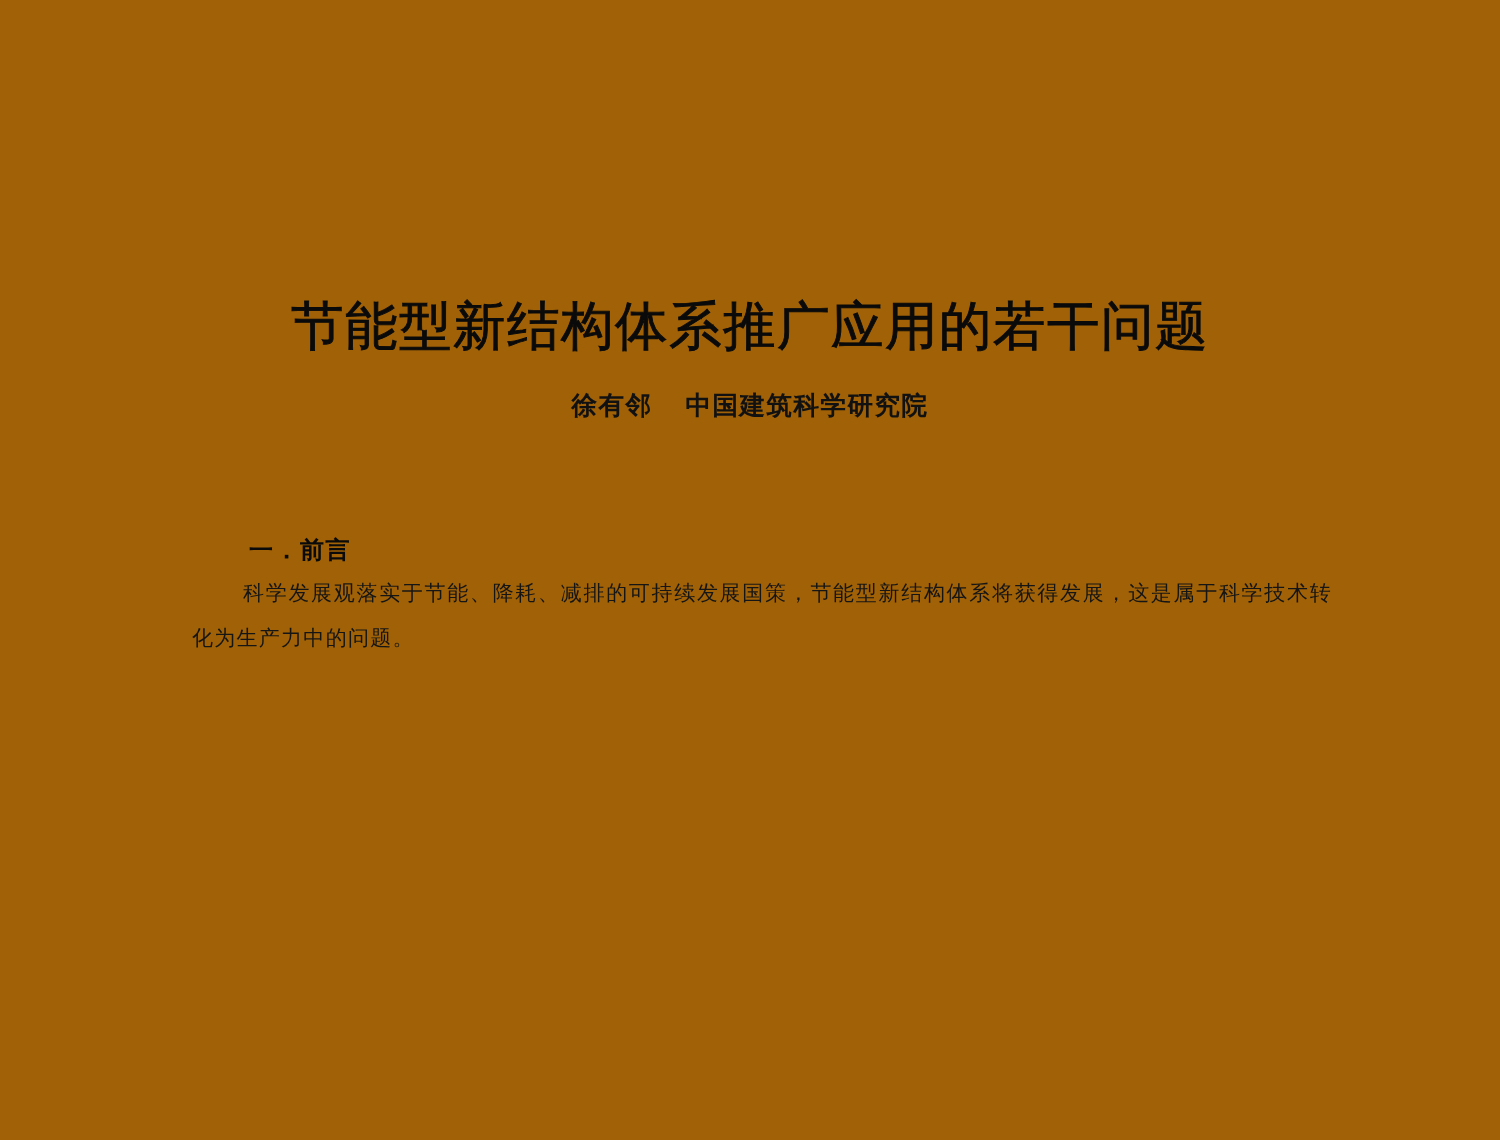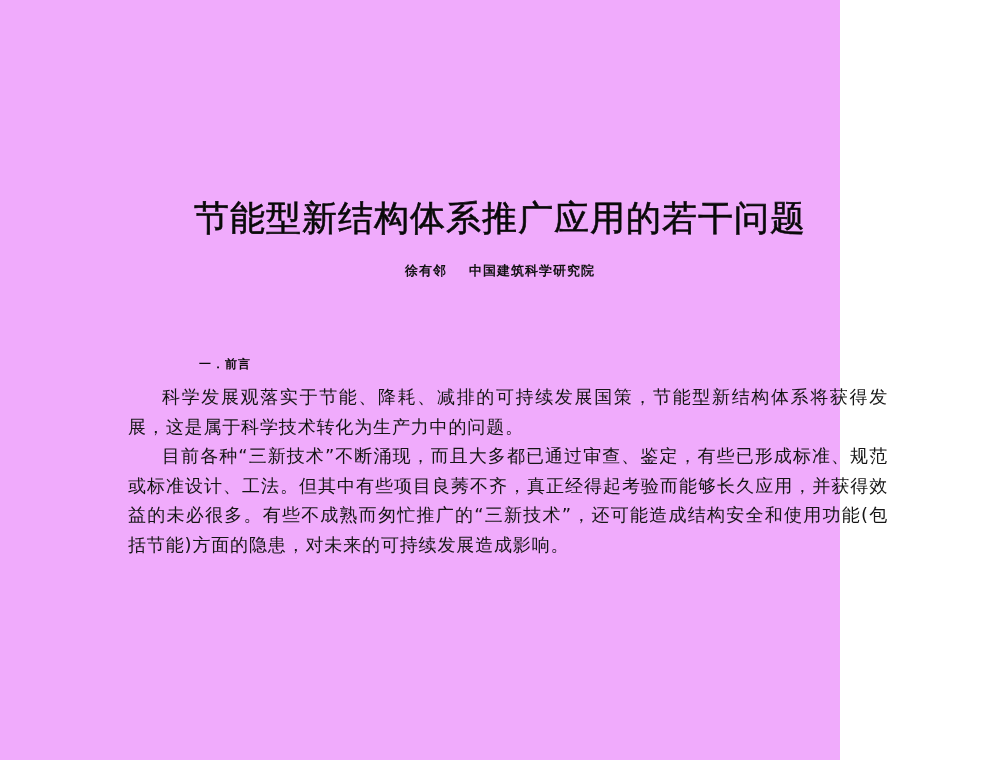--- a/index.html
+++ b/index.html
@@ -11,67 +11,66 @@
       width: 1000px;
       height: 760px;
       position: relative;
       overflow: hidden;
       color: #111111;
       font-family: "DejaVu Sans", sans-serif;
     }
     .page {
       position: absolute;
       left: 0; top: 0;
-      width: 840px; height: 760px;
-      background: #f0abfc;
+      width: 1000px; height: 760px;
+      background: #a16207;
     }
     .title {
       position: absolute;
       top: 172px;
       left: 0;
       width: 1000px;
       text-align: center;
       font-size: 35px;
       line-height: 46px;
       font-weight: normal;
       letter-spacing: 1px;
       color: #0a0a0a;
       -webkit-text-stroke: 0.6px #0a0a0a;
     }
     .byline {
       position: absolute;
       top: 260px;
       left: 0;
       width: 1000px;
       text-align: center;
-      font-size: 13px;
+      font-size: 17px;
       line-height: 22px;
       font-family: "DejaVu Serif", serif;
       font-weight: bold;
       letter-spacing: 1px;
     }
     .byline .gap { display: inline-block; width: 22px; }
     .heading {
       position: absolute;
       left: 166px;
-      font-size: 12px;
+      font-size: 16px;
       line-height: 26px;
       font-weight: bold;
       letter-spacing: 1px;
       color: #0a0a0a;
-      margin-left: 33px;
     }
     .h1 { top: 341px; }
     .h2 { top: 720px; }
     .body-text {
       position: absolute;
       left: 128px;
       top: 382px;
       width: 760px;
-      font-size: 18px;
+      font-size: 14px;
       line-height: 29.5px;
       letter-spacing: 0.85px;
       text-align: justify;
       text-align-last: left;
       color: #151515;
     }
     .body-text p {
       margin: 0;
       text-indent: 34px;
     }
@@ -84,17 +83,16 @@
   <h1 class="title">节能型新结构体系推广应用的若干问题</h1>
 
   <div class="byline">
     <span>徐有邻</span><span class="gap"></span><span>中国建筑科学研究院</span>
   </div>
 
   <h2 class="heading h1">一．前言</h2>
 
   <div class="body-text">
     <p>科学发展观落实于节能、降耗、减排的可持续发展国策，节能型新结构体系将获得发展，这是属于科学技术转化为生产力中的问题。</p>
-    <p>目前各种“三新技术”不断涌现，而且大多都已通过审查、鉴定，有些已形成标准、规范或标准设计、工法。但其中有些项目良莠不齐，真正经得起考验而能够长久应用，并获得效益的未必很多。有些不成熟而匆忙推广的“三新技术”，还可能造成结构安全和使用功能(包括节能)方面的隐患，对未来的可持续发展造成影响。</p>
   </div>
 
 
 </div>
 
 </body></html>

